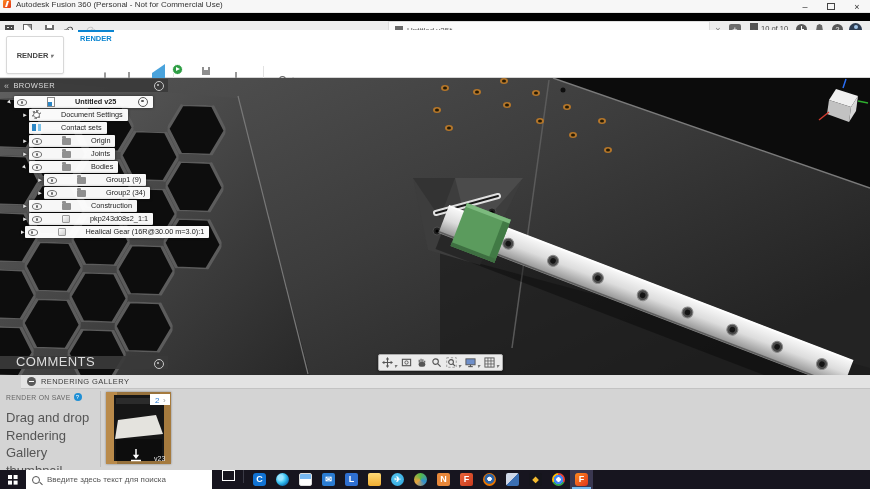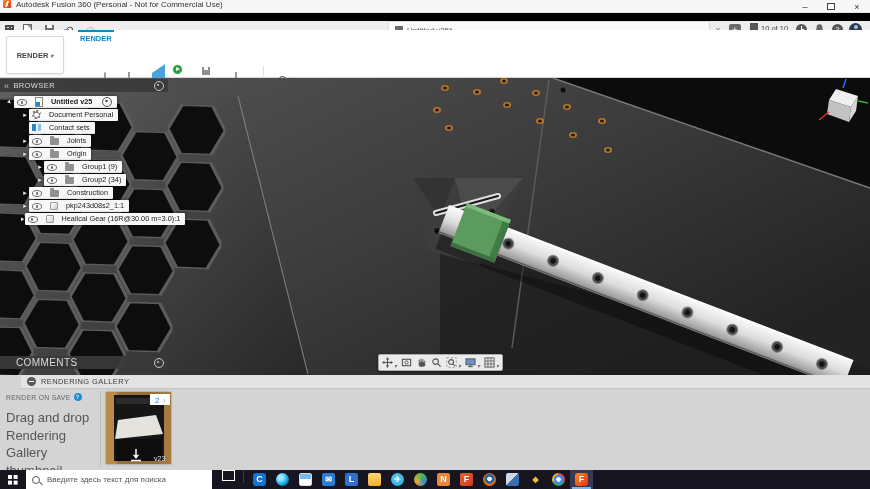--- a/index.html
+++ b/index.html
@@ -79,21 +79,21 @@
   .panel-hd{width:168px;height:13px;background:rgba(58,58,58,.92);display:flex;align-items:center;color:#dcdcdc;font-size:7.5px;letter-spacing:.4px;gap:4px;padding:0 4px;box-sizing:border-box;}
   .panel-hd .hd-left::before{content:"«";font-size:9px;color:#bbb;}
   .circle-dot{width:8px;height:8px;border:1.2px solid #c9c9c9;border-radius:50%;position:relative;margin-left:auto;}
   .circle-dot::after{content:"";position:absolute;left:2.2px;top:2.2px;width:2px;height:2px;background:#c9c9c9;border-radius:50%;}
   .tree{padding-top:4px;display:flex;flex-direction:column;gap:1.5px;}
   .trow{display:flex;align-items:center;height:11.5px;margin-left:calc(6px + var(--lv,0)*15px);}
   .arrow{width:8px;display:flex;justify-content:center;}
   .arrow::before{content:"▸";font-size:7px;color:#e6e6e6;text-shadow:0 0 2px #000;}
   .arrow[data-a="expanded"]::before{display:inline-block;transform:rotate(45deg);}
   .arrow[data-a="none"]::before{visibility:hidden;}
-  .tbox{display:inline-flex;align-items:center;gap:8px;background:rgba(255,255,255,.97);border-radius:1px;box-shadow:0 0 3px rgba(0,0,0,.55);padding:1px 5px 1px 3px;height:10px;}
+  .tbox{display:inline-flex;align-items:center;gap:20px;background:rgba(255,255,255,.97);border-radius:1px;box-shadow:0 0 3px rgba(0,0,0,.55);padding:1px 5px 1px 3px;height:10px;}
   .tlabel2{font-size:7.3px;color:#222;white-space:nowrap;}
   .tlabel2[data-bold="true"]{font-weight:bold;}
   .eye{width:10px;height:8px;position:relative;display:inline-block;}
   .eye::before{content:"";position:absolute;left:0;top:1.5px;width:8px;height:4.5px;border:1px solid #6e6e6e;border-radius:50%;}
   .eye::after{content:"";position:absolute;left:3.6px;top:3.6px;width:2.2px;height:2.2px;background:#6e6e6e;border-radius:50%;}
   .ticon{display:inline-block;position:relative;}
   .ticon[data-icon="folder"]{width:9px;height:7px;background:#909090;border-radius:1px;margin-top:1px;}
   .ticon[data-icon="folder"]::before{content:"";position:absolute;top:-2px;left:0;width:4px;height:2px;background:#909090;border-radius:1px 1px 0 0;}
   .ticon[data-icon="gear"]{width:9px;height:9px;border-radius:50%;background:repeating-conic-gradient(#7a7a7a 0 28deg,transparent 28deg 60deg);}
   .ticon[data-icon="gear"]::after{content:"";position:absolute;inset:1.4px;background:#fff;border:1.6px solid #7a7a7a;border-radius:50%;box-sizing:border-box;}
@@ -101,21 +101,21 @@
   .ticon[data-icon="contact"]::before{content:"";position:absolute;left:0;top:1px;width:3.5px;height:7px;background:#2b86c5;}
   .ticon[data-icon="contact"]::after{content:"";position:absolute;right:0;top:1px;width:3.5px;height:7px;background:#7fc3e8;}
   .ticon[data-icon="component"]{width:8px;height:8px;border:1px solid #9a9a9a;background:linear-gradient(135deg,#fff,#cdcdcd);border-radius:1px;box-sizing:border-box;}
   .ticon[data-icon="document"]{width:8px;height:10px;background:#fff;border:1px solid #888;box-sizing:border-box;}
   .ticon[data-icon="document"]::after{content:"";position:absolute;left:0;bottom:0;width:4px;height:4px;background:#2b86c5;}
   .rootmark{display:none;}
   .rootmark[data-show="true"]{display:inline-block;width:8px;height:8px;border:1.2px solid #555;border-radius:50%;position:relative;margin-left:2px;}
   .rootmark[data-show="true"]::after{content:"";position:absolute;left:2px;top:2px;width:2.2px;height:2.2px;background:#555;border-radius:50%;}
 
   
-  .comments{position:absolute;left:0;top:278px;width:168px;height:13px;background:rgba(58,58,58,.92);display:flex;align-items:center;color:#dcdcdc;font-size:10px;letter-spacing:.4px;padding:0 4px 0 16px;box-sizing:border-box;}
+  .comments{position:absolute;left:0;top:278px;width:168px;height:13px;background:rgba(58,58,58,.92);display:flex;align-items:flex-end;color:#dcdcdc;font-size:13px;letter-spacing:.4px;padding:0 4px 0 16px;box-sizing:border-box;}
 
   
   .navbar{position:absolute;left:378px;top:276px;height:15px;background:rgba(242,242,242,.97);border:1px solid #adadad;border-radius:2px;display:flex;align-items:center;padding:0 3px;gap:4px;box-shadow:0 1px 3px rgba(0,0,0,.5);}
   .nav-ic{display:flex;align-items:center;gap:1px;}
   .nav-ic svg{display:block;}
 
   
   .gallery{position:absolute;left:0;top:375px;width:870px;height:109px;background:#d4d4d4;padding-left:21px;}
   .gal-hd{height:14px;background:#e3e3e3;border-bottom:1px solid #c3c3c3;display:flex;align-items:center;gap:5px;padding-left:6px;font-size:7.5px;color:#3c3c3c;letter-spacing:.4px;box-sizing:border-box;}
   .gal-collapse{width:9px;height:9px;border-radius:50%;background:#5a5a5a;position:relative;}
@@ -427,48 +427,57 @@
               <span class="ticon" data-icon="document"></span>
               <span class="tlabel2" data-bold="true">Untitled v25</span>
               <span class="rootmark" data-show="true"></span>
             </span>
           </div>
           <div class="trow" style="--lv: 1;">
             <span class="arrow" data-a="collapsed"></span>
             <span class="tbox">
 
               <span class="ticon" data-icon="gear"></span>
-              <span class="tlabel2">Document Personal</span>
+              <span class="tlabel2">Document Settings</span>
 
             </span>
           </div>
           <div class="trow" style="--lv: 1;">
             <span class="arrow" data-a="none"></span>
             <span class="tbox">
 
               <span class="ticon" data-icon="contact"></span>
               <span class="tlabel2">Contact  sets</span>
 
             </span>
           </div>
           <div class="trow" style="--lv: 1;">
             <span class="arrow" data-a="collapsed"></span>
             <span class="tbox">
               <span class="eye" data-eye="true"></span>
               <span class="ticon" data-icon="folder"></span>
-              <span class="tlabel2">Joints</span>
+              <span class="tlabel2">Origin</span>
 
             </span>
           </div>
           <div class="trow" style="--lv: 1;">
             <span class="arrow" data-a="collapsed"></span>
             <span class="tbox">
               <span class="eye" data-eye="true"></span>
               <span class="ticon" data-icon="folder"></span>
-              <span class="tlabel2">Origin</span>
+              <span class="tlabel2">Joints</span>
+
+            </span>
+          </div>
+          <div class="trow" style="--lv: 1;">
+            <span class="arrow" data-a="expanded"></span>
+            <span class="tbox">
+              <span class="eye" data-eye="true"></span>
+              <span class="ticon" data-icon="folder"></span>
+              <span class="tlabel2">Bodies</span>
 
             </span>
           </div>
           <div class="trow" style="--lv: 2;">
             <span class="arrow" data-a="collapsed"></span>
             <span class="tbox">
               <span class="eye" data-eye="true"></span>
               <span class="ticon" data-icon="folder"></span>
               <span class="tlabel2">Group1 (9)</span>
 

